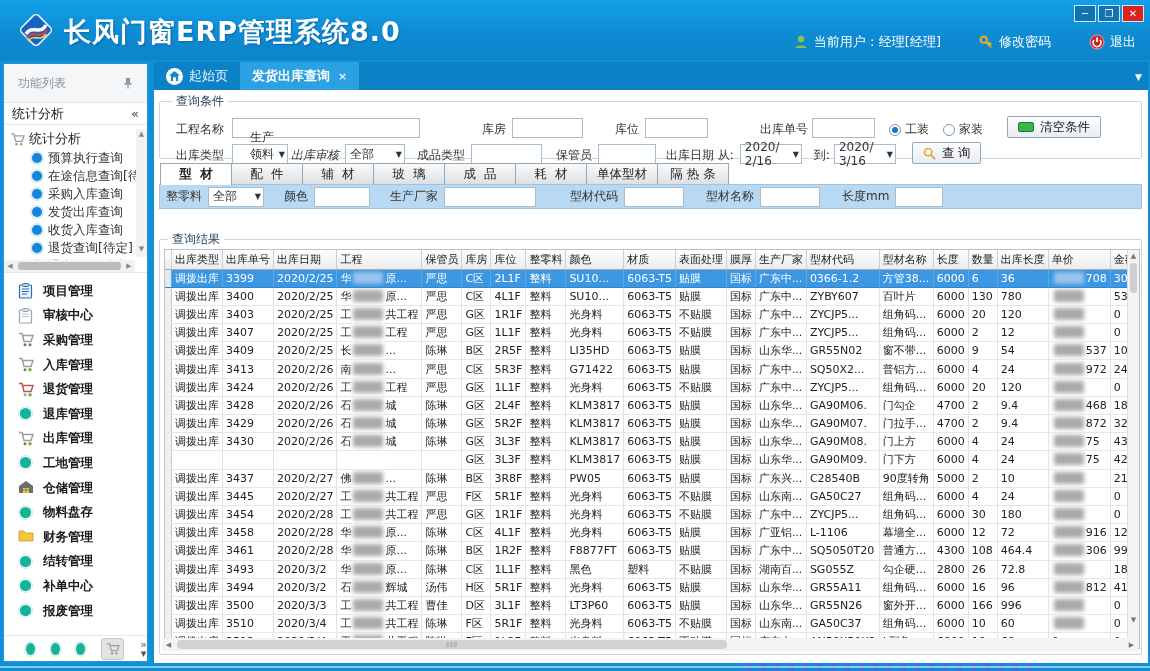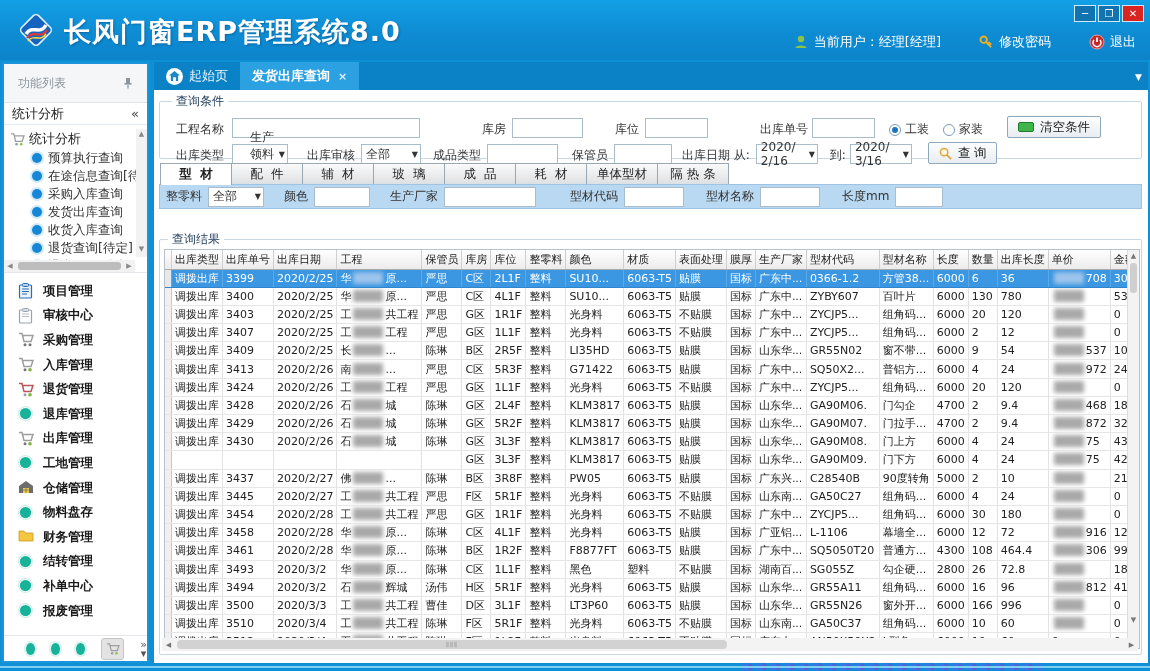--- a/index.html
+++ b/index.html
@@ -401,21 +401,21 @@
               <span class="grn-chip"></span>
               <span>清空条件</span>
             </button>
           </div>
           <div class="q-row">
             <label style="width:56px;margin-left:10px;">出库类型</label>
             <span class="combo" style="width:56px;padding-left:17px;">
                 <span>生产领料出库</span>
                 <span class="ar">▼</span>
               </span>
-            <label style="margin-left:19px;">出库审核</label>
+            <label style="margin-left:3px;font-style:italic;">出库审核</label>
             <span class="combo" style="width:60px;margin-left:6px;">
                 <span>全部</span>
                 <span class="ar">▼</span>
               </span>
             <label style="margin-left:12px;">成品类型</label>
             <input class="tin" style="width: 71px; margin-left: 6px;">
             <label style="margin-left:14px;">保管员</label>
             <input class="tin" style="width: 58px; margin-left: 6px;">
             <label style="margin-left:10px;">出库日期 从:</label>
             <span class="combo" style="width:62px;margin-left:6px;">

